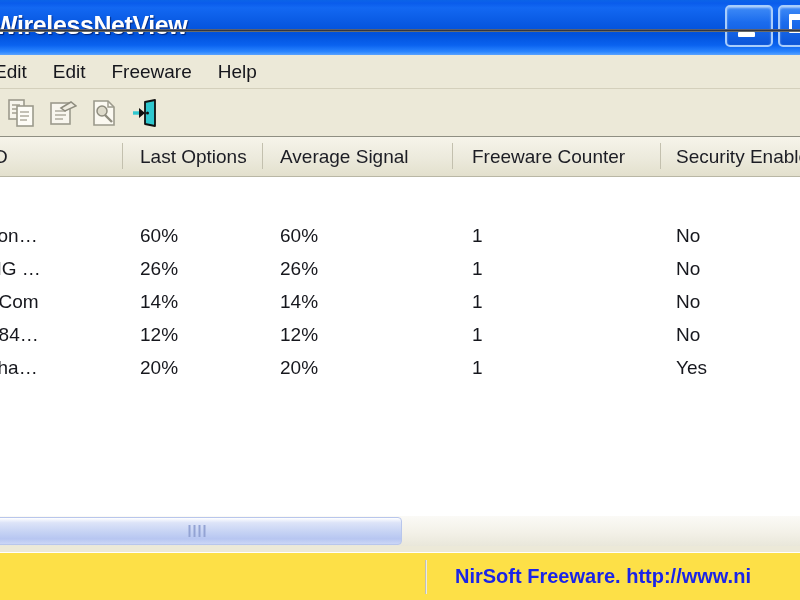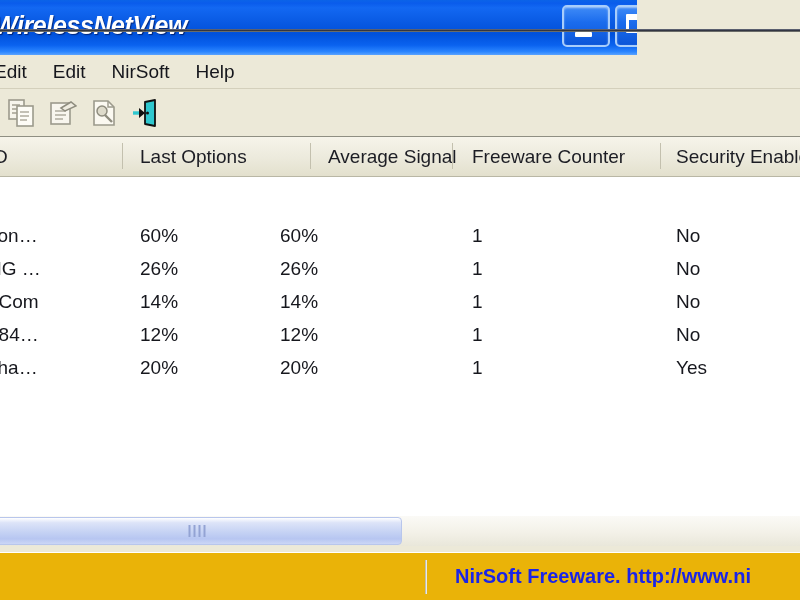--- a/index.html
+++ b/index.html
@@ -15,32 +15,31 @@
     width: 800px;
     height: 600px;
     overflow: hidden;
     background: #ece9d8;
   }
 
   
   .titlebar {
     position: absolute;
     left: 0; top: 0;
-    width: 637px; height: 55px;
+    width: 800px; height: 55px;
     background: linear-gradient(to bottom,
         #0b63e8 0%,
         #0a5cec 6%,
         #1368f2 14%,
         #0757e0 46%,
         #0051db 62%,
         #0a62ef 82%,
         #2a85ff 94%,
         #5aa3ff 100%);
     overflow: hidden;
-    font-style: italic;
   }
   .titlebar-text {
     position: absolute;
     left: -6px; top: 11px;
     font-size: 25px;
     font-weight: bold;
     color: #ffffff;
     letter-spacing: -0.4px;
     text-shadow: 1px 1px 1px rgba(0,0,40,0.55);
     white-space: nowrap;
@@ -203,21 +202,21 @@
     left: 0; top: 29px;
     width: 800px; height: 3px;
     background: linear-gradient(to bottom, #6f7485 0%, #2b2f3c 55%, #8f8f82 100%);
   }
 
   
   .statusbar {
     position: absolute;
     left: 0; top: 552px;
     width: 800px; height: 48px;
-    background: #eab308;
+    background: #fde047;
     border-top: 1px solid #ffffff;
     box-sizing: border-box;
     text-align: right;
   }
   .status-pane-divider {
     position: absolute;
     left: 425px; top: 7px;
     width: 2px; height: 34px;
     background: linear-gradient(to right, #acaa9a, #ffffff);
   }
@@ -245,21 +244,21 @@
       </div>
       <div class="win-btn">
         <span class="glyph-max"></span>
       </div>
     </div>
   </div>
 
   <div class="menubar">
     <div class="menu-item">Edit</div>
     <div class="menu-item">Edit</div>
-    <div class="menu-item">NirSoft</div>
+    <div class="menu-item">Freeware</div>
     <div class="menu-item">Help</div>
   </div>
 
   <div class="toolbar">
 
     <div class="tb-btn">
       <svg width="28" height="28" viewBox="0 0 28 28">
         <rect x="1" y="1" width="15" height="19" fill="#f7f5ec" stroke="#9c9a8c" stroke-width="1.6"></rect>
         <line x1="4" y1="6" x2="12" y2="6" stroke="#9c9a8c" stroke-width="1.4"></line>
         <line x1="4" y1="10" x2="12" y2="10" stroke="#9c9a8c" stroke-width="1.4"></line>
@@ -304,21 +303,21 @@
   <div class="listview">
 
     <div class="lv-header">
       <div class="lv-col-head" style="left:-6px; width:128px;">
         <span class="lbl" style="left:0;">D</span>
       </div>
       <div class="lv-col-head" style="left:122px; width:140px;">
         <span class="divider"></span>
         <span class="lbl" style="left:18px;">Last Options</span>
       </div>
-      <div class="lv-col-head" style="left:262px; width:190px;margin-left:48px;">
+      <div class="lv-col-head" style="left:262px; width:190px;">
         <span class="divider"></span>
         <span class="lbl" style="left:18px;">Average Signal</span>
       </div>
       <div class="lv-col-head" style="left:452px; width:208px;">
         <span class="divider"></span>
         <span class="lbl" style="left:20px;">Freeware Counter</span>
       </div>
       <div class="lv-col-head" style="left:660px; width:180px;">
         <span class="divider"></span>
         <span class="lbl" style="left:16px;">Security Enable</span>

